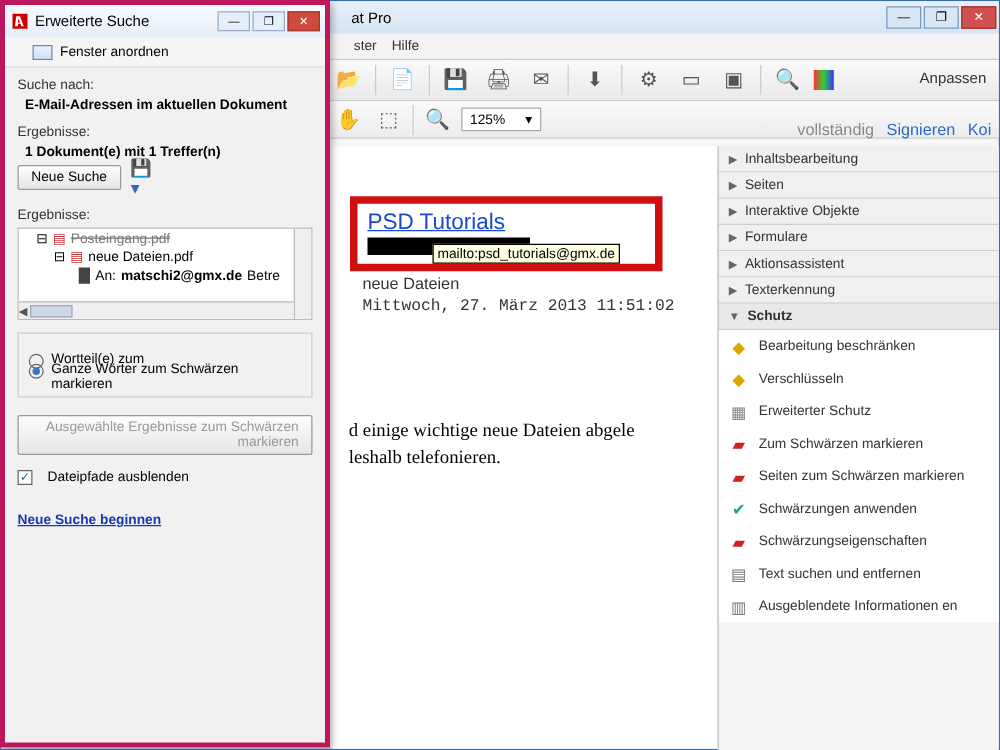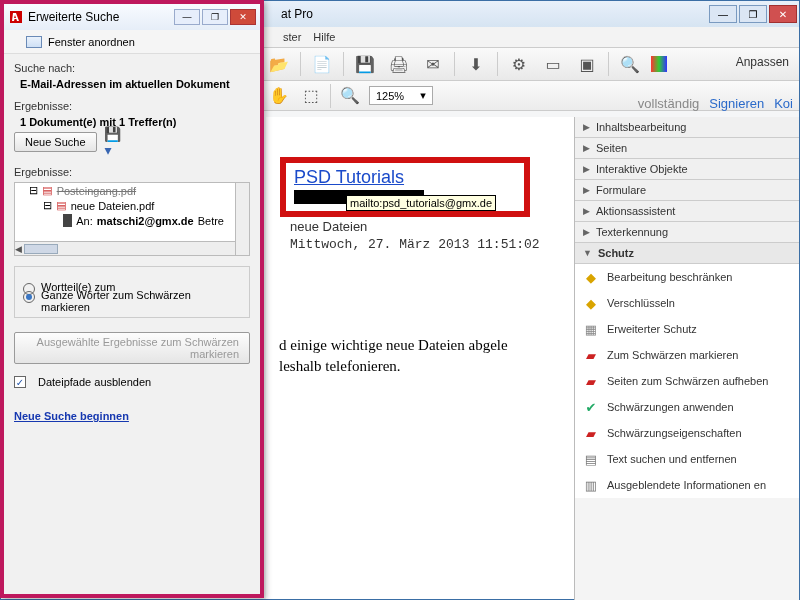--- a/index.html
+++ b/index.html
@@ -169,21 +169,21 @@
       <div class="schutz-item">
           <span class="ic" style="color:#888">▦</span>
           <span>Erweiterter Schutz</span>
         </div>
       <div class="schutz-item">
           <span class="ic" style="color:#c22">▰</span>
           <span>Zum Schwärzen markieren</span>
         </div>
       <div class="schutz-item">
           <span class="ic" style="color:#c22">▰</span>
-          <span>Seiten zum Schwärzen aufheben</span>
+          <span>Seiten zum Schwärzen markieren</span>
         </div>
       <div class="schutz-item">
           <span class="ic" style="color:#2a6">✔</span>
           <span>Schwärzungen anwenden</span>
         </div>
       <div class="schutz-item">
           <span class="ic" style="color:#c22">▰</span>
           <span>Schwärzungseigenschaften</span>
         </div>
       <div class="schutz-item">

